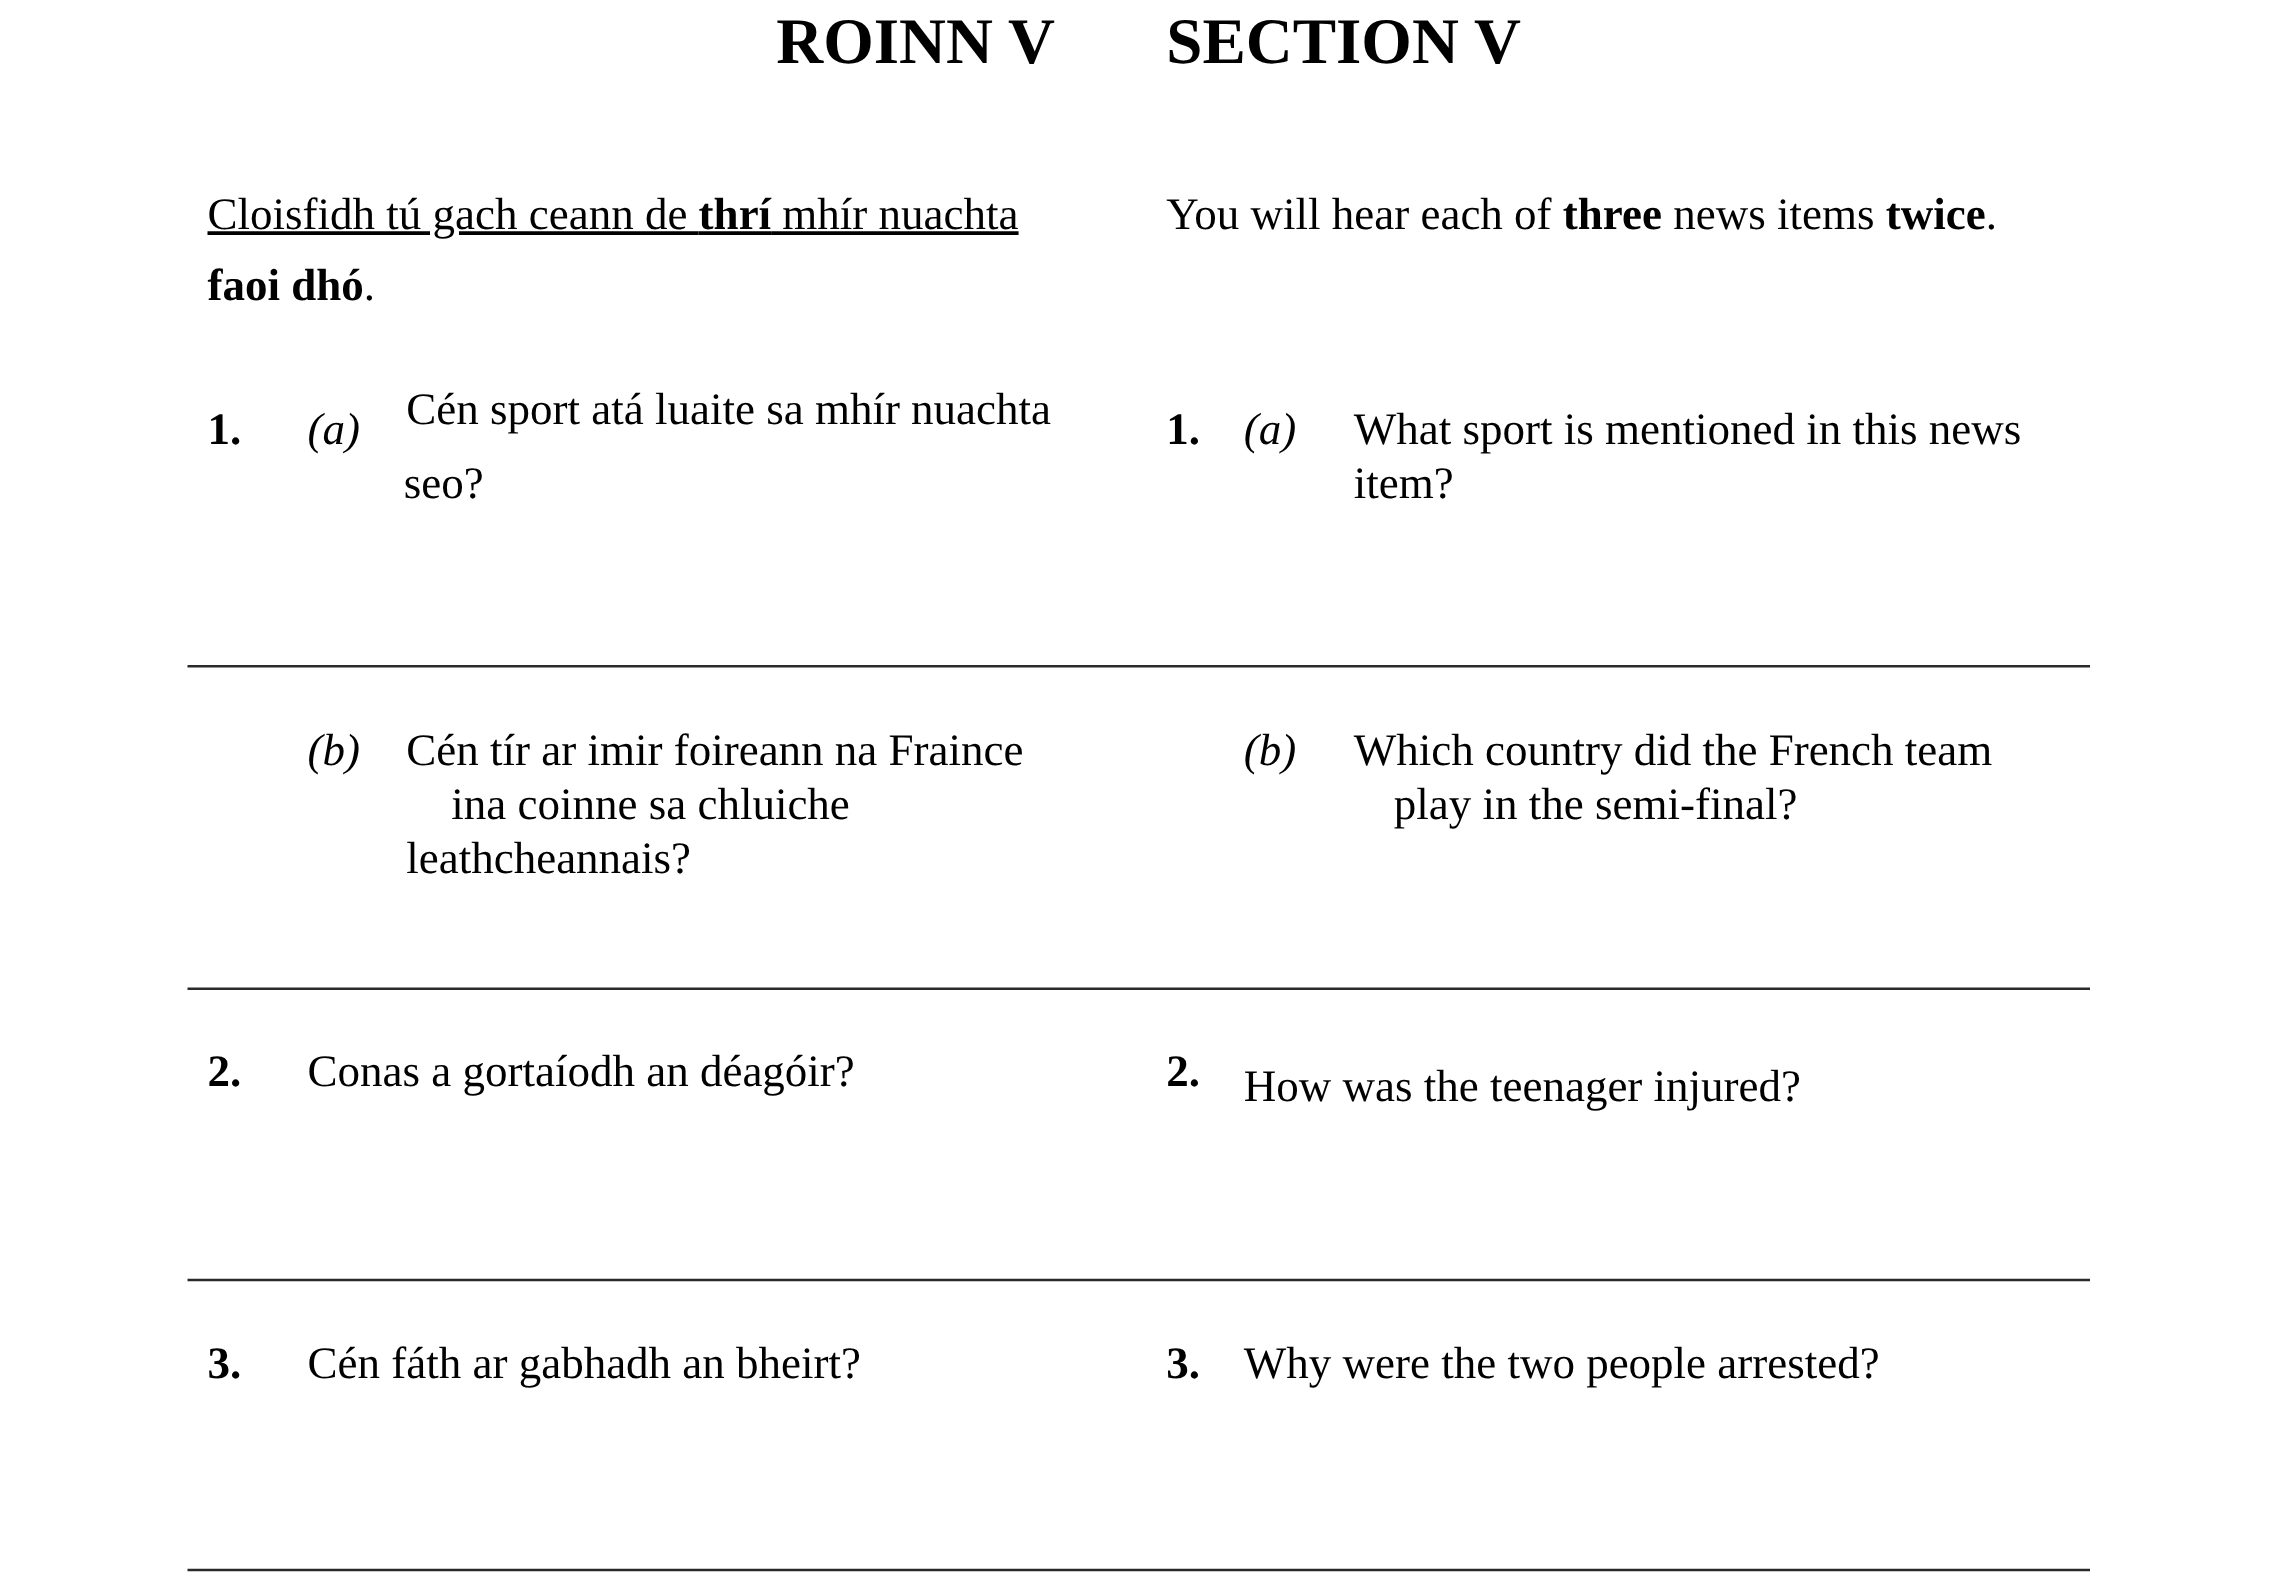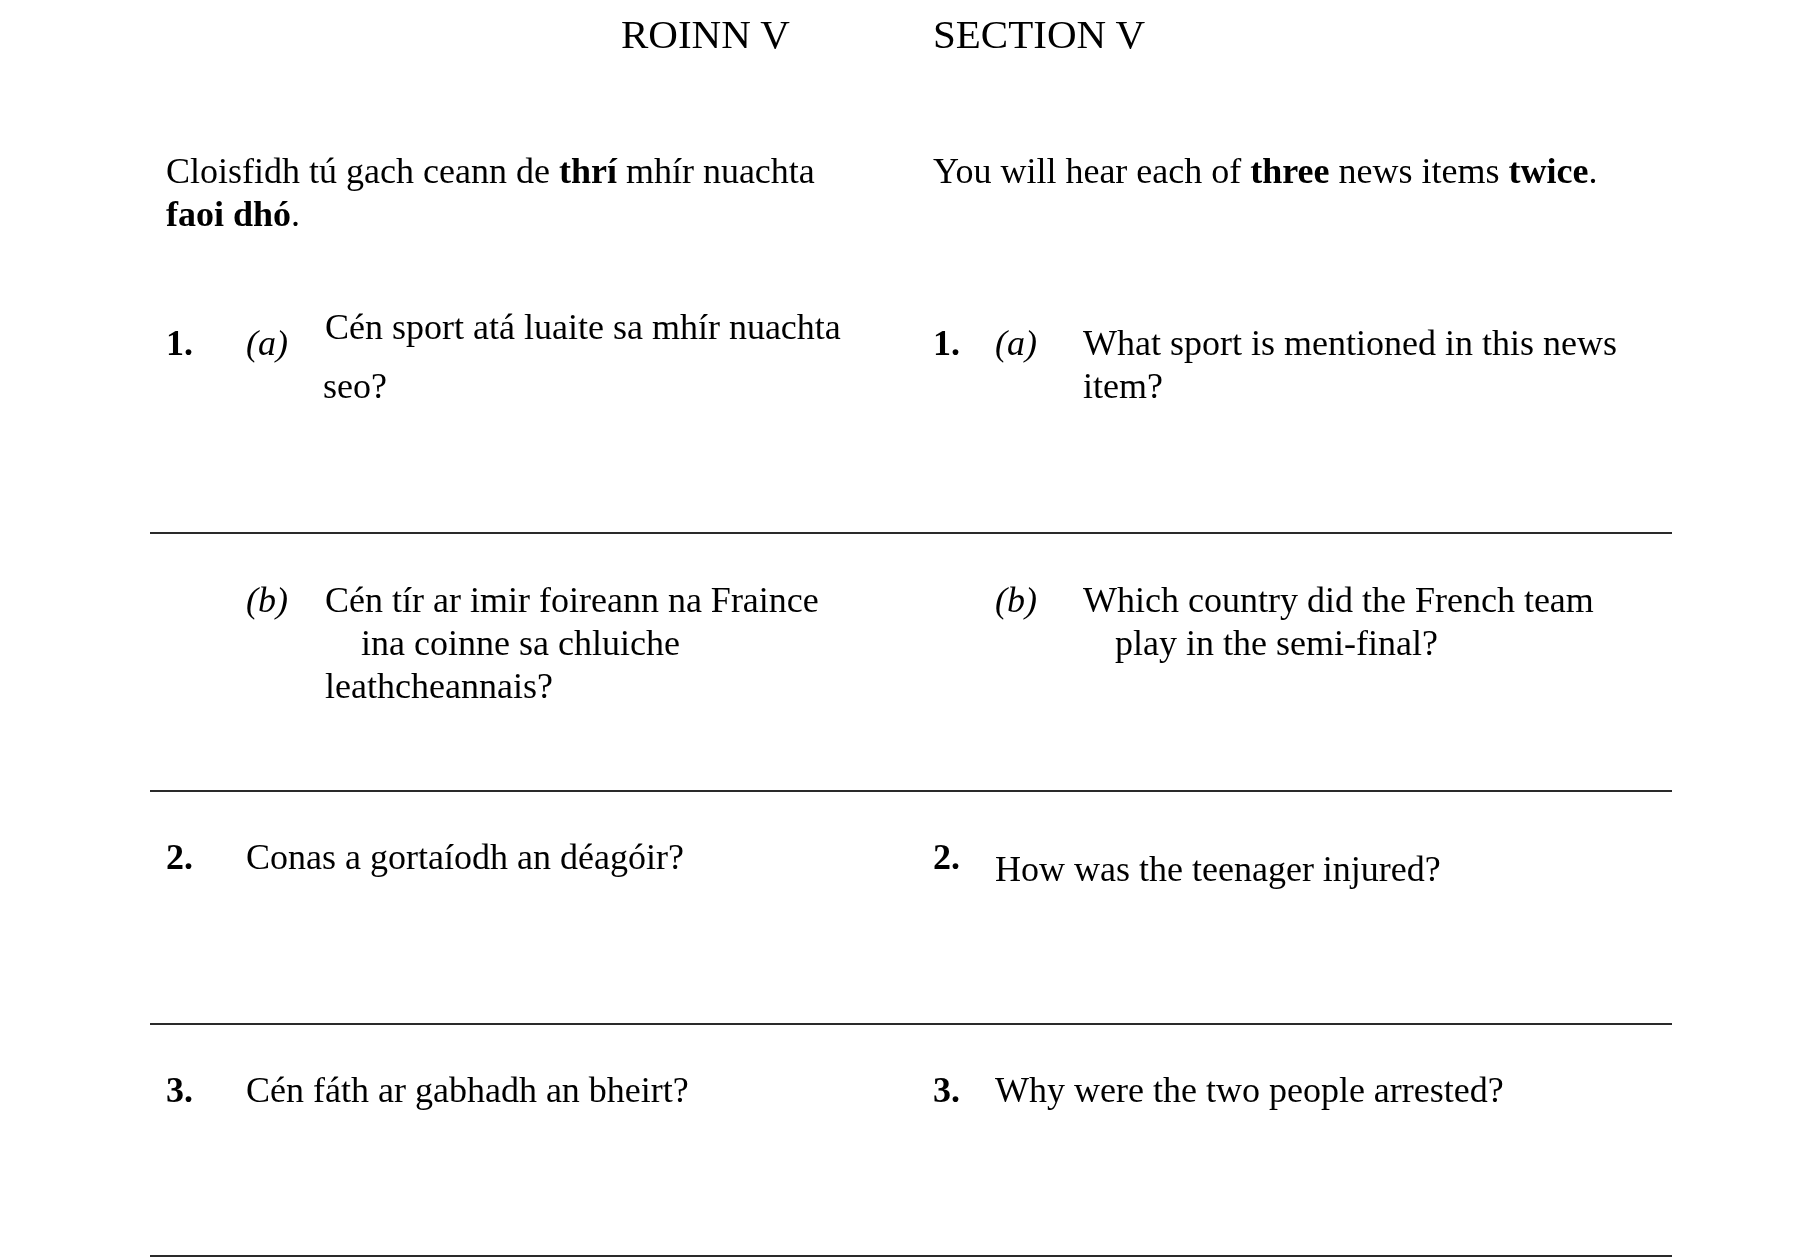--- a/index.html
+++ b/index.html
@@ -1,35 +1,35 @@
 <!DOCTYPE html>
 <html><head>
 <meta charset="utf-8">
 <style>
   html, body { margin:0; padding:0; background:#ffffff; }
   body { width:1818px; height:1260px; position:relative; overflow:hidden;
          font-family:"Liberation Serif", "DejaVu Serif", serif; color:#000; }
   .abs { position:absolute; white-space:nowrap; }
-  .title { font-weight:normal; font-size:41px; line-height:48px; }
+  .title { font-weight:bold; font-size:52px; line-height:48px; }
   .txt { font-size:36px; line-height:43px; }
   .num { font-weight:bold; font-size:36px; line-height:43px; }
   .lbl { font-style:italic; font-size:36px; line-height:43px; }
   .rule { position:absolute; left:150px; width:1522px; height:2px; background:#2a2a2a; }
   b { font-weight:bold; }
 </style>
 </head>
 <body>
 
 <div class="abs title" style="left:621px; top:10px;">ROINN V</div>
 <div class="abs title" style="left:933px; top:10px;">SECTION V</div>
 
-<div class="abs txt" style="left:166px; top:150px;">
+<div class="abs txt" style="left:166px; top:150px;text-decoration:underline;">
   <span>Cloisfidh tú gach ceann de </span><b>thrí</b><span> mhír nuachta</span>
 </div>
-<div class="abs txt" style="left:166px; top:193px;text-align:center;">
+<div class="abs txt" style="left:166px; top:207px;text-align:center;">
   <b>faoi dhó</b><span>.</span>
 </div>
 
 <div class="abs txt" style="left:933px; top:150px;">
   <span>You will hear each of </span><b>three</b><span> news items </span><b>twice</b><span>.</span>
 </div>
 
 <div class="abs num" style="left:166px; top:322px;">1.</div>
 <div class="abs lbl" style="left:246px; top:322px;">(a)</div>
 <div class="abs txt" style="left:325px; top:306px;text-align:center;">Cén sport atá luaite sa mhír nuachta</div>

